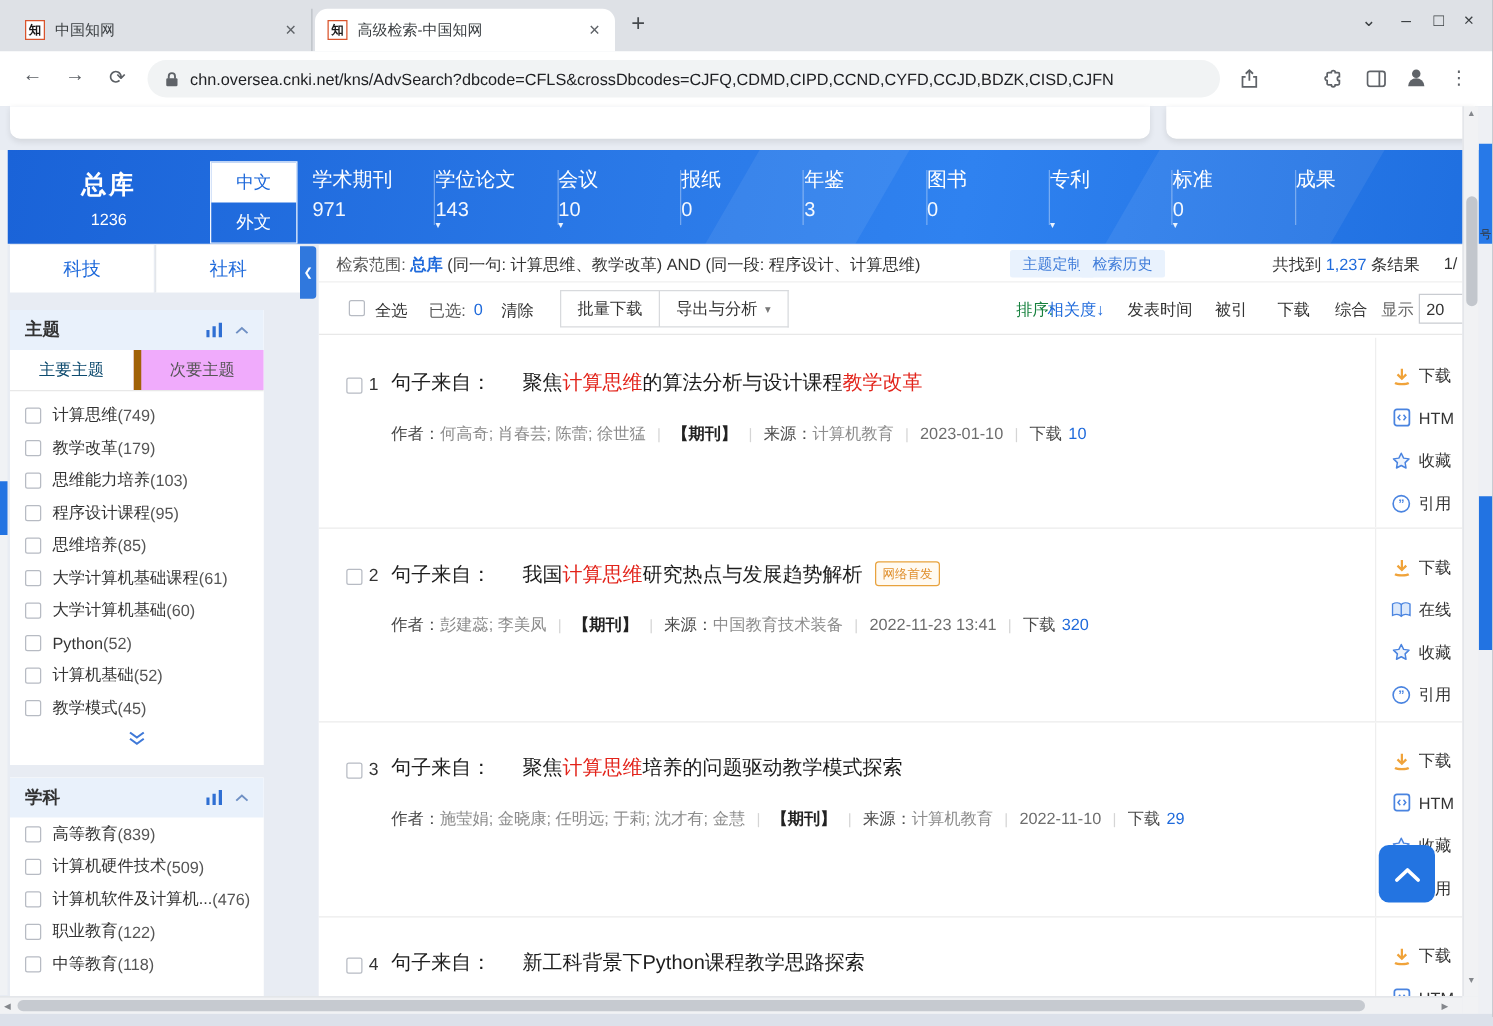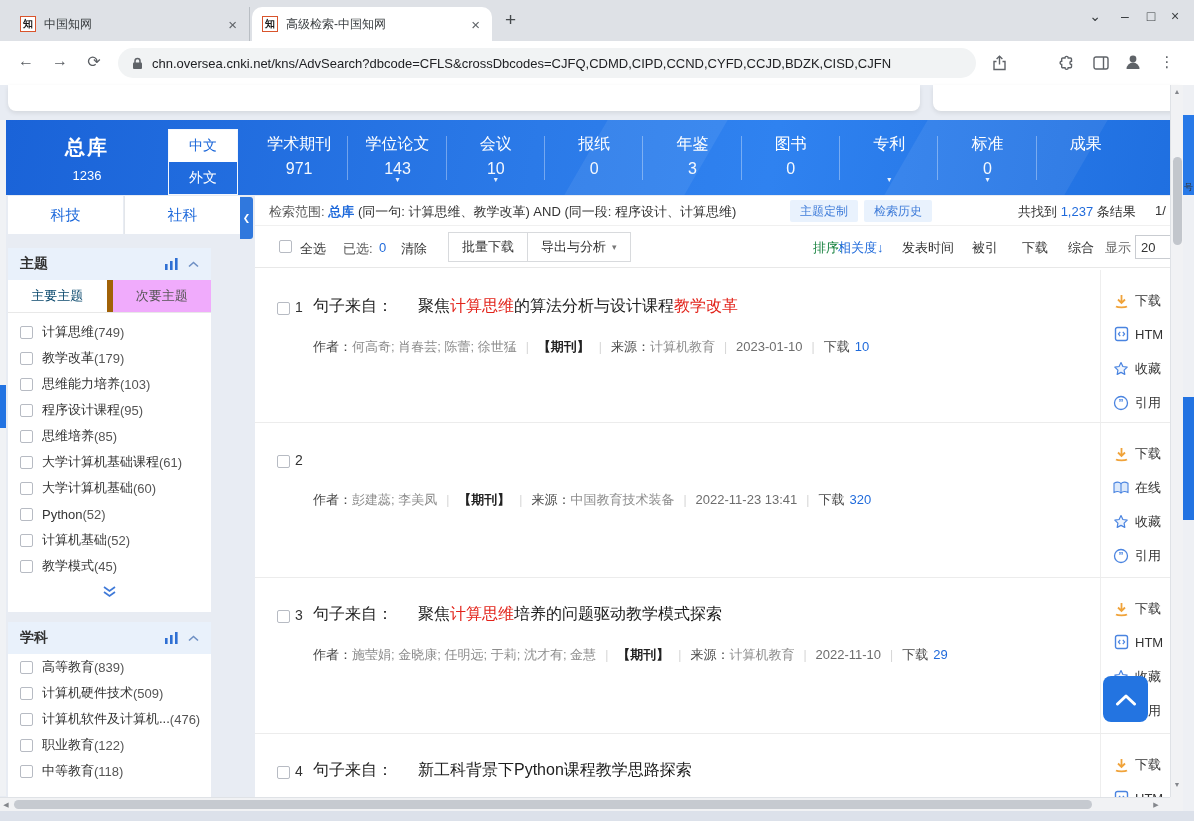--- a/index.html
+++ b/index.html
@@ -29,21 +29,21 @@
   
   .navbar{position:absolute;left:6px;top:35px;width:1177px;height:75px;background:linear-gradient(100deg,#1a63d8 0%,#2b7ae8 45%,#2f82f0 65%,#1f6fe0 100%);overflow:hidden;color:#fff}
   .streak{position:absolute;background:rgba(255,255,255,.07);transform:skewX(-30deg)}
   .nav-total{position:absolute;left:0;top:0;width:162px;height:75px;text-align:center}
   .nav-total-label{margin-top:14px;font-size:20px;font-weight:bold;letter-spacing:2px}
   .nav-total-count{margin-top:7px;font-size:13px}
   .langbox{position:absolute;left:162px;top:9px;width:70px;height:66px;border:1px solid rgba(255,255,255,.95)}
   .langcell{height:32px;display:flex;align-items:center;justify-content:center;font-size:14px}
   .langcell.zh{background:#fff;color:#1a66d9}
   .navitems{position:absolute;left:244px;top:0;width:885px;height:75px;display:flex}
-  .nav-item{flex:1;position:relative;text-align:center}
+  .nav-item{flex:1;position:relative;}
   .nav-item:not(:last-child):after{content:"";position:absolute;right:0;top:16px;height:44px;width:1px;background:rgba(255,255,255,.35)}
   .nav-item-label{position:absolute;left:0;right:0;top:14px;font-size:16px}
   .nav-item-count{position:absolute;left:0;right:0;top:40px;font-size:16px;color:rgba(255,255,255,.95)}
   .nav-item-arrow{position:absolute;left:0;right:0;top:55px;font-size:8px;color:rgba(255,255,255,.9)}
   
   .side-tab{position:absolute;top:111px;height:38px;background:#fff;color:#1f6adb;font-size:15px;display:flex;align-items:center;justify-content:center}
   .collapse-handle{position:absolute;left:240px;top:112px;width:13px;height:42px;background:#3078dd;border-radius:0 3px 3px 0;color:#fff;font-size:9px;display:flex;align-items:center;justify-content:center}
   .side-panel{position:absolute;left:8px;width:203px;background:#fff;overflow:hidden}
   .side-head{height:32px;background:#e9f1fb;display:flex;align-items:center;padding:0 12px;gap:10px}
   .side-head-title{font-size:14px;font-weight:bold;color:#333;flex:1}
@@ -370,21 +370,21 @@
     </div>
 
     <div class="main-panel">
 
       <div class="sumrow">
         <span style="position:absolute;left:14px;top:7px">
           <span class="lbl">检索范围:</span>
           <span class="scope-val">总库</span>
           <span class="query">(同一句: 计算思维、教学改革)  AND  (同一段: 程序设计、计算思维)</span>
         </span>
-        <span class="chipbtn" style="left:535px">主题定制</span>
+        <span class="chipbtn" style="left:553px">主题定制</span>
         <span class="chipbtn" style="left:609px">检索历史</span>
         <span class="found">
           <span>共找到</span>
           <b>1,237</b>
           <span>条结果</span>
         </span>
         <span class="pageind">1/</span>
       </div>
 
       <div class="toolrow">
@@ -459,20 +459,23 @@
                 </svg>
               </span>
               <span class="action-label">引用</span>
             </div>
         </div>
       </div>
 
       <div class="card bordered" style="top:226px;height:155px">
         <span class="cb card-cb"></span>
         <span class="card-num">2</span>
+        <div class="card-title">
+          <span class="t-prefix">句子来自：</span><span>我国</span><span class="hl">计算思维</span><span>研究热点与发展趋势解析</span><span class="badge">网络首发</span>
+        </div>
         <div class="card-meta">
           <span class="m-label">作者：</span><span class="m-val">彭建蕊; 李美凤</span><span class="m-sep">|</span><span class="m-type">【期刊】</span><span class="m-sep">|</span><span class="m-label">来源：</span><span class="m-val">中国教育技术装备</span><span class="m-sep">|</span><span class="m-date">2022-11-23 13:41</span><span class="m-sep">|</span><span class="m-label">下载</span><span class="m-dl">320</span>
         </div>
         <div class="card-actions">
           <div class="action" style="top:22px">
               <span class="ico">
                 <svg width="15" height="15" viewBox="0 0 15 15">
                   <path d="M7.5 1v7.5M4 5.5 7.5 9 11 5.5" stroke="#f0a33a" stroke-width="1.8" fill="none"></path>
                   <path d="M2 12.4c2 1.3 9 1.3 11 0" stroke="#f0a33a" stroke-width="1.8" fill="none"></path>
                 </svg>

